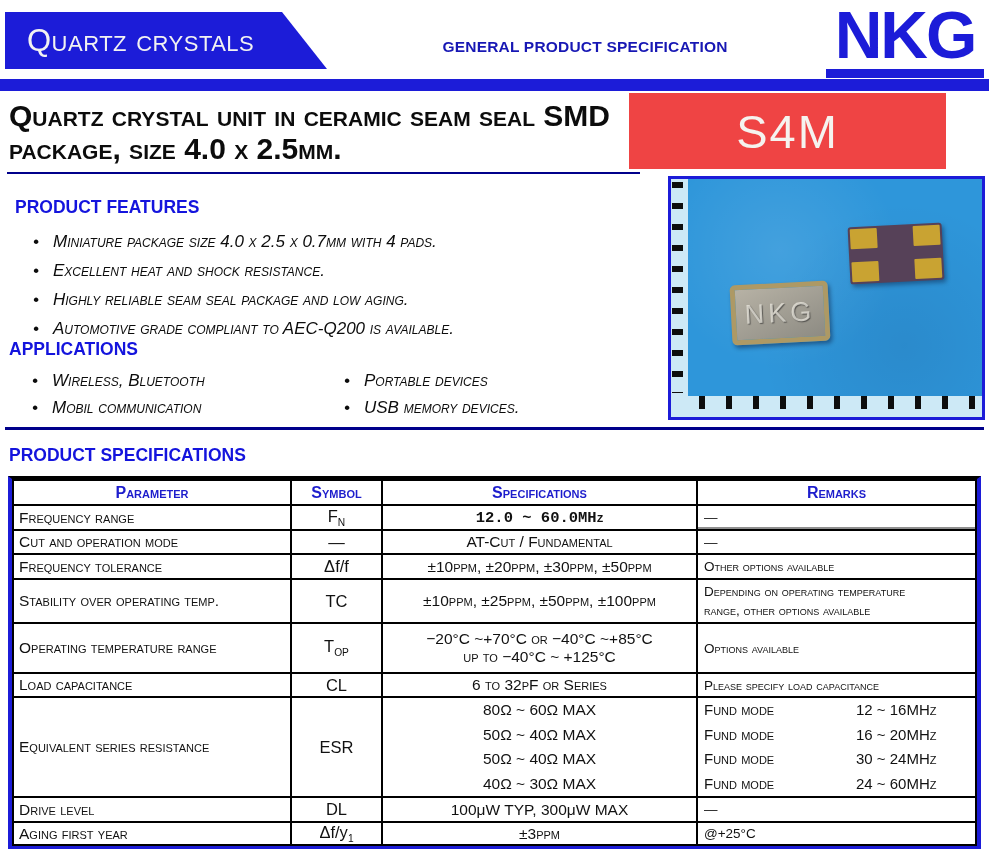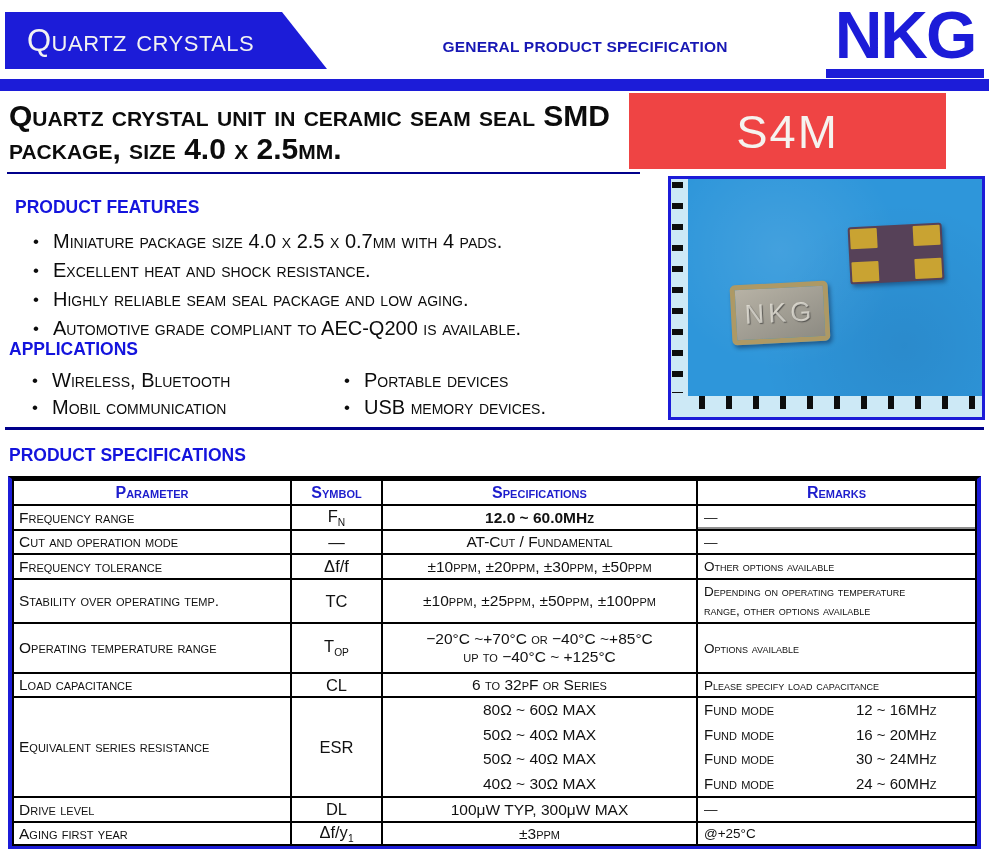--- a/index.html
+++ b/index.html
@@ -31,21 +31,21 @@
     position:absolute; left:9px; top:99px; width:655px;
     font-weight:bold; font-size:30px; line-height:33px; color:#0c0c0c;
   }
   .title-underline { position:absolute; left:7px; top:172px; width:633px; height:2px; background:#00008b; }
   .section-heading { position:absolute; color:#1414dd; font-weight:bold; font-size:17.5px; }
   .h-features { left:15px; top:197px; }
   .h-apps { left:9px; top:339px; }
   .h-specs { left:9px; top:445px; }
   .feature-list { position:absolute; left:9px; top:227px; width:655px; list-style:none; }
   .feature-list li, .app-list li {
-    font-size:20px; line-height:29px; color:#0c0c0c; padding-left:44px; position:relative;
+    font-size:17px; line-height:29px; color:#0c0c0c; padding-left:44px; position:relative;font-style:italic;
   }
   .feature-list li::before, .app-list li::before {
     content:"•"; position:absolute; left:24px; font-size:17px;
   }
   .app-grid { position:absolute; left:8px; top:367px; width:655px; display:grid; grid-template-columns:312px auto; }
   .app-list { list-style:none; }
   .app-list li { line-height:27px; }
   .section-divider { position:absolute; left:5px; top:427px; width:979px; height:2.5px; background:#00008b; }
 
   
@@ -99,21 +99,21 @@
   th, td { border:2px solid #000; overflow:hidden; }
   th {
     color:#1d1dcc; font-weight:bold; font-size:16px; text-align:center;
     font-variant:small-caps; height:25px;
   }
   td.param { text-align:left; padding-left:5px; font-size:15.5px; font-variant:small-caps; }
   td.symbol { text-align:center; font-size:16.5px; }
   td.spec { text-align:center; font-size:15.5px; font-variant:small-caps; }
   td.spec.no-sc { font-variant:normal; }
   td.remark { text-align:left; padding-left:6px; font-size:13.5px; font-variant:small-caps; position:relative; }
-  .bold-spec { font-weight:bold; font-size:16.5px; font-variant:normal; }
+  .bold-spec { font-weight:bold; font-size:16.5px; font-variant:normal;font-family:Liberation Mono, monospace; }
   .sub { font-size:0.62em; vertical-align:sub; }
   .r-h25 td { height:25px; } .r-h24 td { height:24px;margin-top:15px; } .r-h44 td { height:44px; }
   .r-h50 td { height:50px; } .r-h99 td { height:99px; } .r-h23 td { height:23px; }
   .esr-spec-line { line-height:24.5px; }
   .esr-remark-line { display:flex; line-height:24.5px; font-size:15px; }
   .esr-remark-line .mode { width:152px; }
   .two-line { line-height:19px; }
   .gray-bar { position:absolute; left:-1px; right:-2px; bottom:-4px; height:6px; background:#8f8f8f; z-index:3; }
 </style>
 </head>

